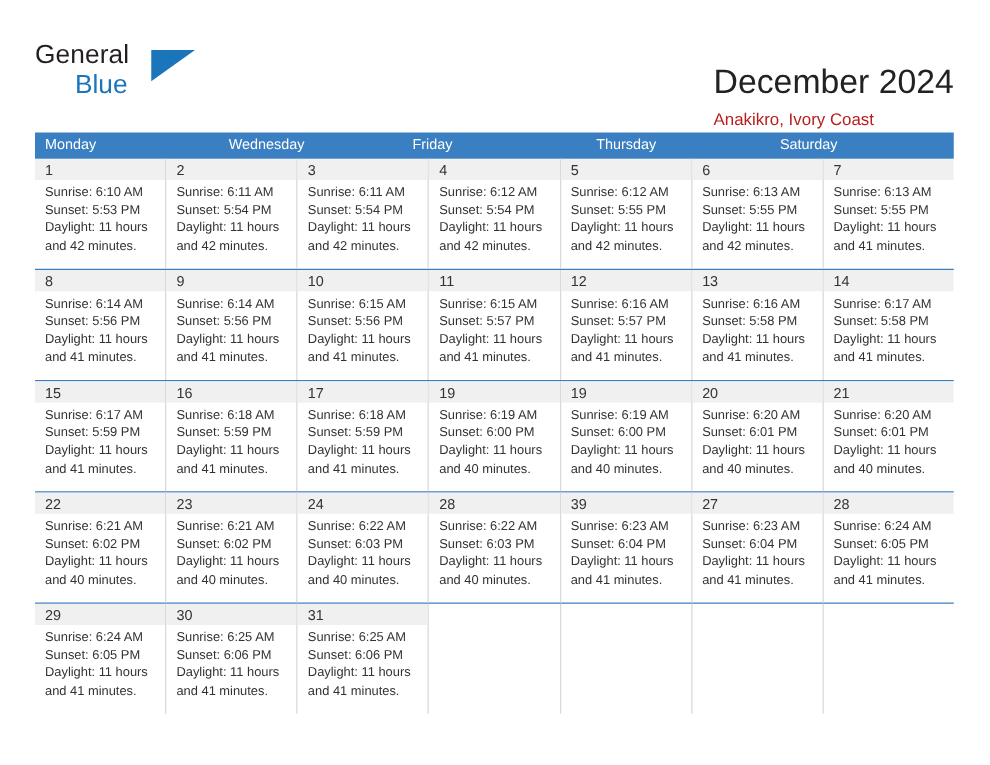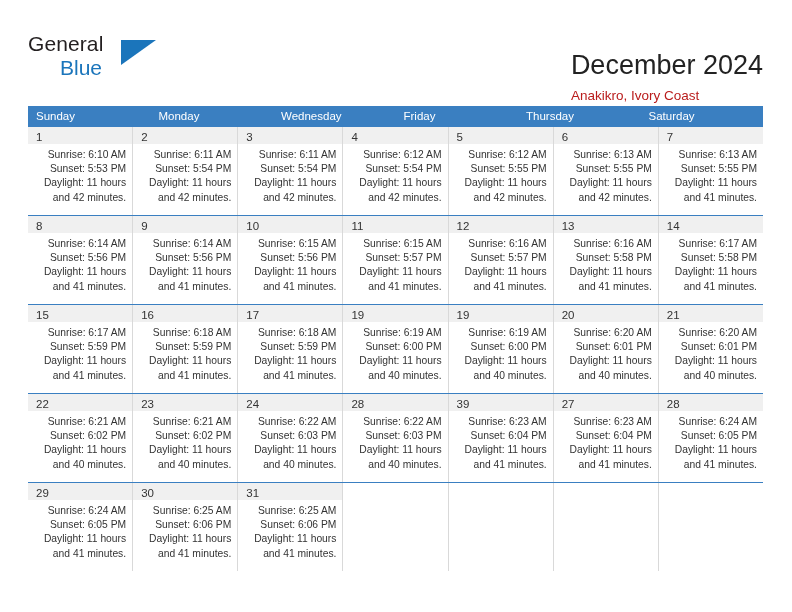--- a/index.html
+++ b/index.html
@@ -134,21 +134,20 @@
     box-sizing: border-box;
   }
   .daynum {
     font-size: 11.5px;
     line-height: 17px;
     color: #333333;
   }
   .day-info {
     padding: 4px 6px 0 8px;
     box-sizing: border-box;
-    text-align: right;
   }
   .info-line {
     font-size: 10.3px;
     line-height: 14.2px;
     color: #333333;
     white-space: nowrap;
   }
 </style>
 </head>
 <body>
@@ -165,21 +164,20 @@
 
     <div class="title-block">
       <div class="cal-title">December 2024</div>
       <div class="cal-subtitle">Anakikro, Ivory Coast</div>
     </div>
 
   </div>
 
   <div class="calendar">
     <div class="weekday-row">
-        <div class="weekday">Sunday</div>
         <div class="weekday">Monday</div>
         <div class="weekday">Wednesday</div>
         <div class="weekday">Friday</div>
         <div class="weekday">Thursday</div>
         <div class="weekday">Saturday</div>
       </div>
     <div id="weeks-container">
         <div class="week-row first">
           <div class="day-cell">
             <div class="daynum-band"><span class="daynum">1</span></div>

